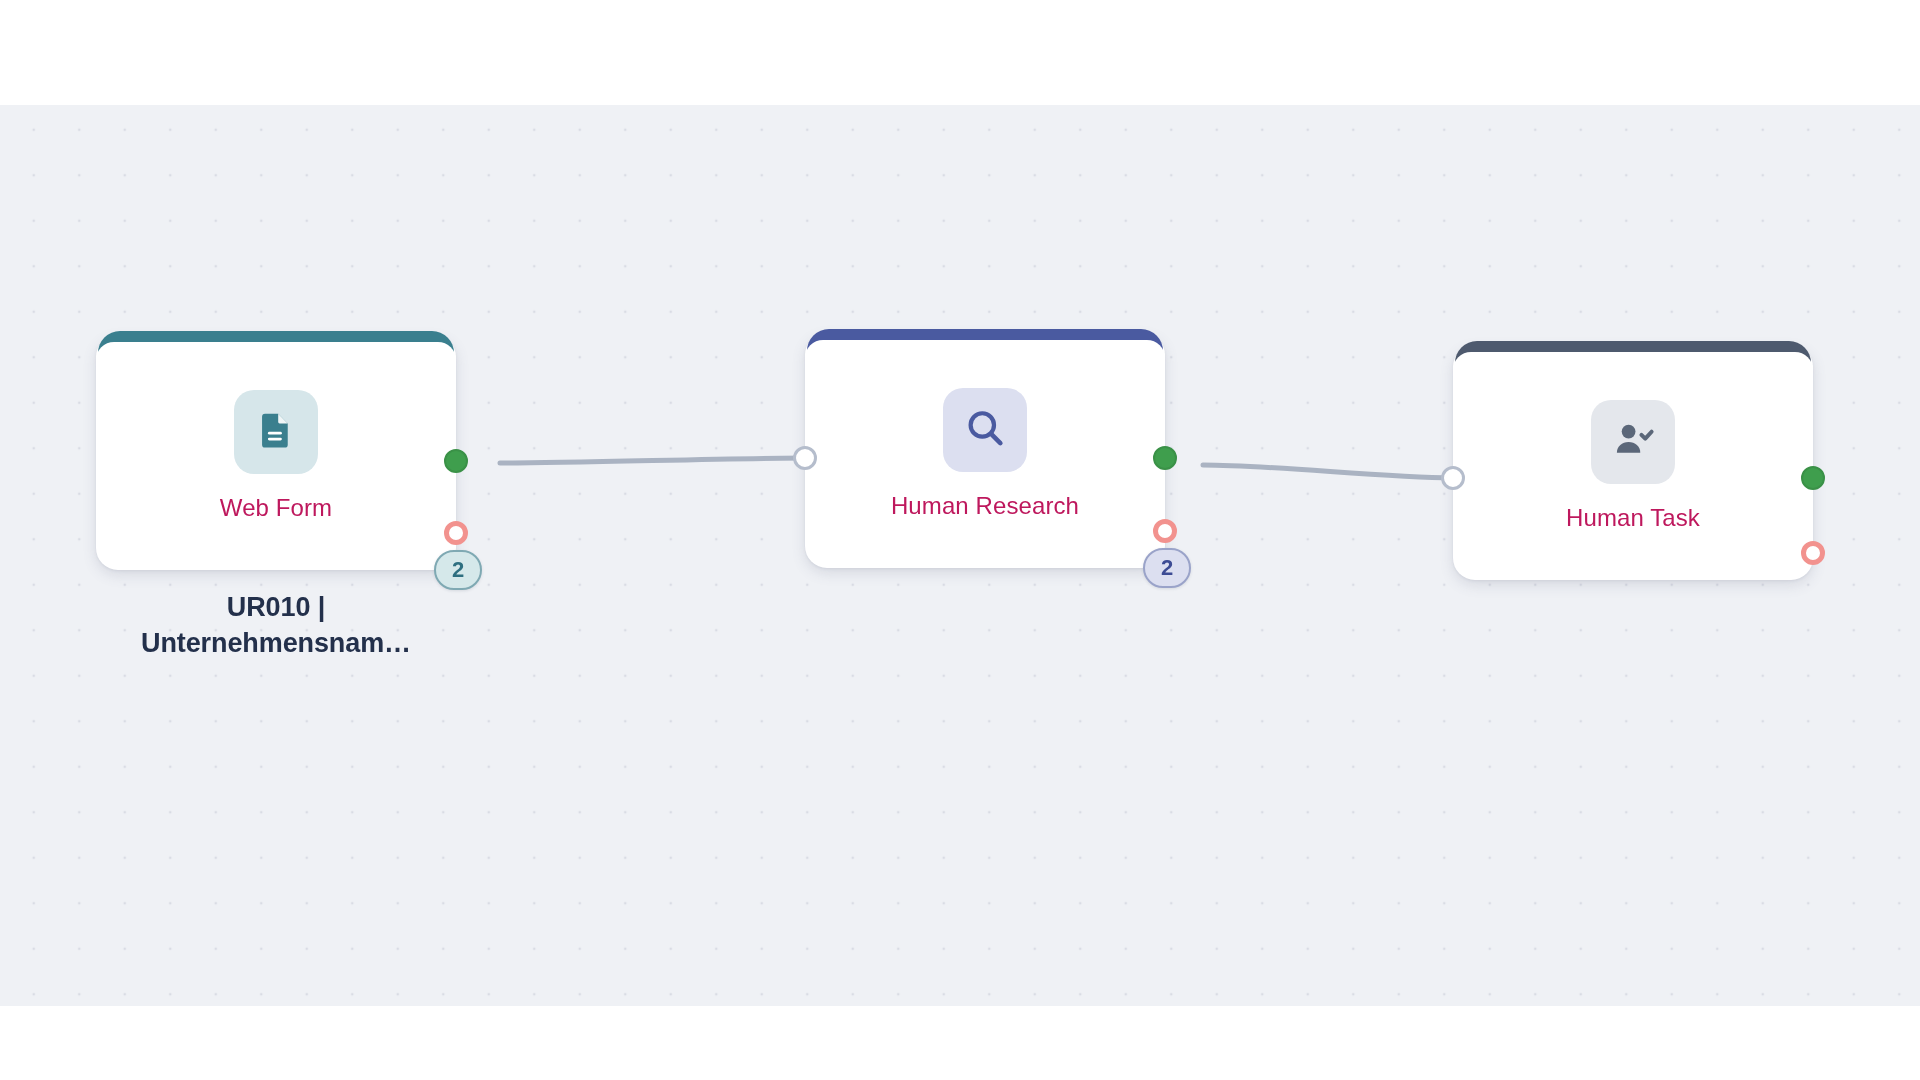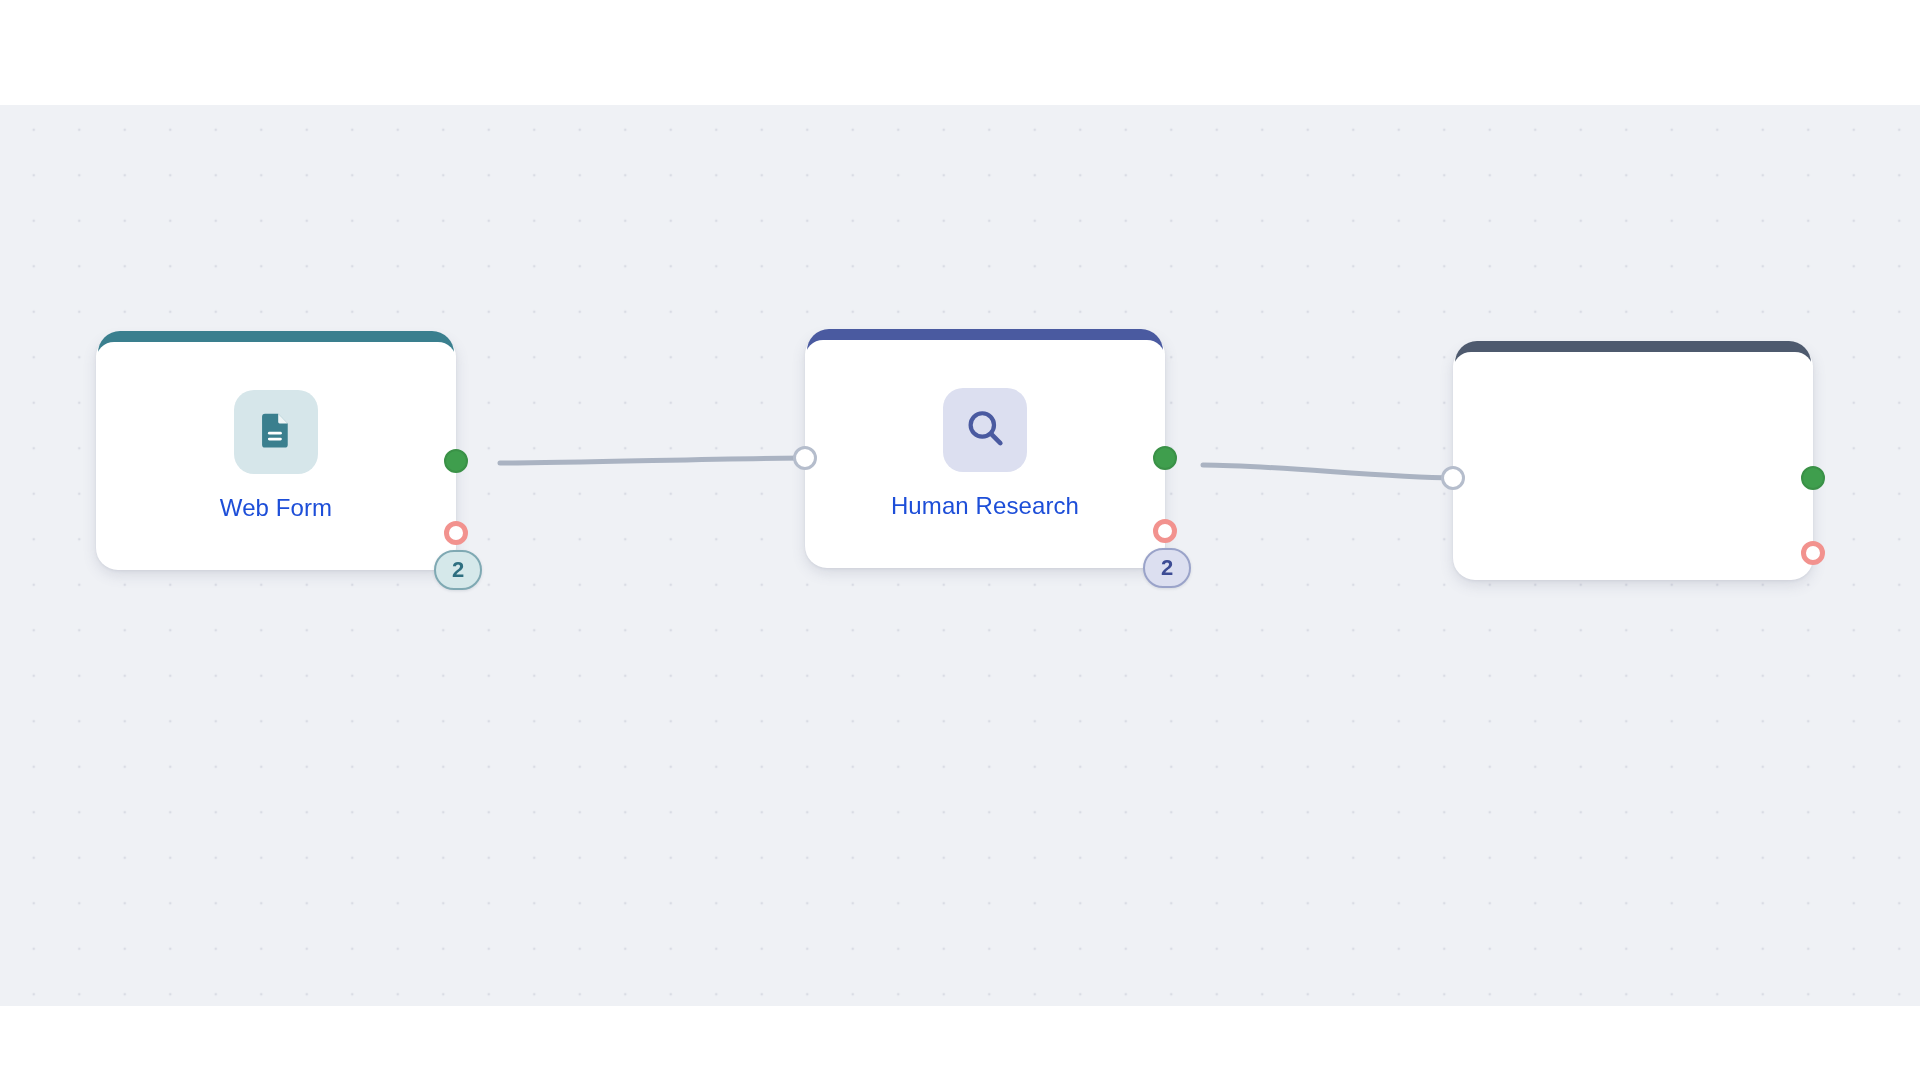--- a/index.html
+++ b/index.html
@@ -103,21 +103,21 @@
     border-radius: 20px;
     display: flex;
     align-items: center;
     justify-content: center;
   }
 
   .node-type-label {
     margin-top: 20px;
     font-size: 24px;
     font-weight: 400;
-    color: #1d4ed8;
+    color: #be185d;
     letter-spacing: 0.1px;
     white-space: nowrap;
   }
 
   
   .node-badge {
     position: absolute;
     width: 48px;
     height: 40px;
     border-radius: 22px;
@@ -202,20 +202,24 @@
         </div>
 
         <div class="node-badge" style="right:-26px; bottom:-20px; background:#d5e8ea; border:2px solid #7fa9b3; color:#2e6f80;">
           <span>2</span>
         </div>
 
         <div class="port port-out" style="right:-12px; top:114px;"></div>
         <div class="port port-err" style="right:-12px; top:186px;"></div>
       </div>
 
+      <div class="node-caption" style="left:-10px; top:255px;">
+        <div>UR010 |</div>
+        <div>Unternehmensnam…</div>
+      </div>
     </div>
 
     <div class="node-group" style="left:805px; top:228px;">
 
       <div class="node-card">
         <div class="node-accent" style="background:#4a5aa0;"></div>
         <div class="node-accent-mask"></div>
 
         <div class="node-inner">
           <div class="node-icon-box" style="background:#dcdff0;">
@@ -241,20 +245,32 @@
       <div class="node-caption" style="left:-10px; top:255px;">
       </div>
     </div>
 
     <div class="node-group" style="left:1453px; top:240px;">
 
       <div class="node-card">
         <div class="node-accent" style="background:#4e5a6e;"></div>
         <div class="node-accent-mask"></div>
 
+        <div class="node-inner">
+          <div class="node-icon-box" style="background:#e4e7ec;">
+            <span>
+              <svg width="46" height="46" viewBox="0 0 24 24" fill="none" xmlns="http://www.w3.org/2000/svg">
+                <circle cx="9.7" cy="7.6" r="3.6" fill="#5b6779"></circle>
+                <path d="M3.6 18.6c0-3.3 2.7-5.5 6.1-5.5s6.1 2.2 6.1 5.5H3.6Z" fill="#5b6779"></path>
+                <path d="M16.4 9.3l2.0 2.0 3.3-3.6" stroke="#5b6779" stroke-width="2.1" stroke-linecap="round" stroke-linejoin="round" fill="none"></path>
+              </svg>
+            </span>
+          </div>
+          <div class="node-type-label">Human Task</div>
+        </div>
 
         <div class="port port-in" style="left:-12px; top:121px;"></div>
         <div class="port port-out" style="right:-12px; top:121px;"></div>
         <div class="port port-err" style="right:-12px; top:196px;"></div>
       </div>
 
       <div class="node-caption" style="left:-10px; top:255px;">
       </div>
     </div>
 

